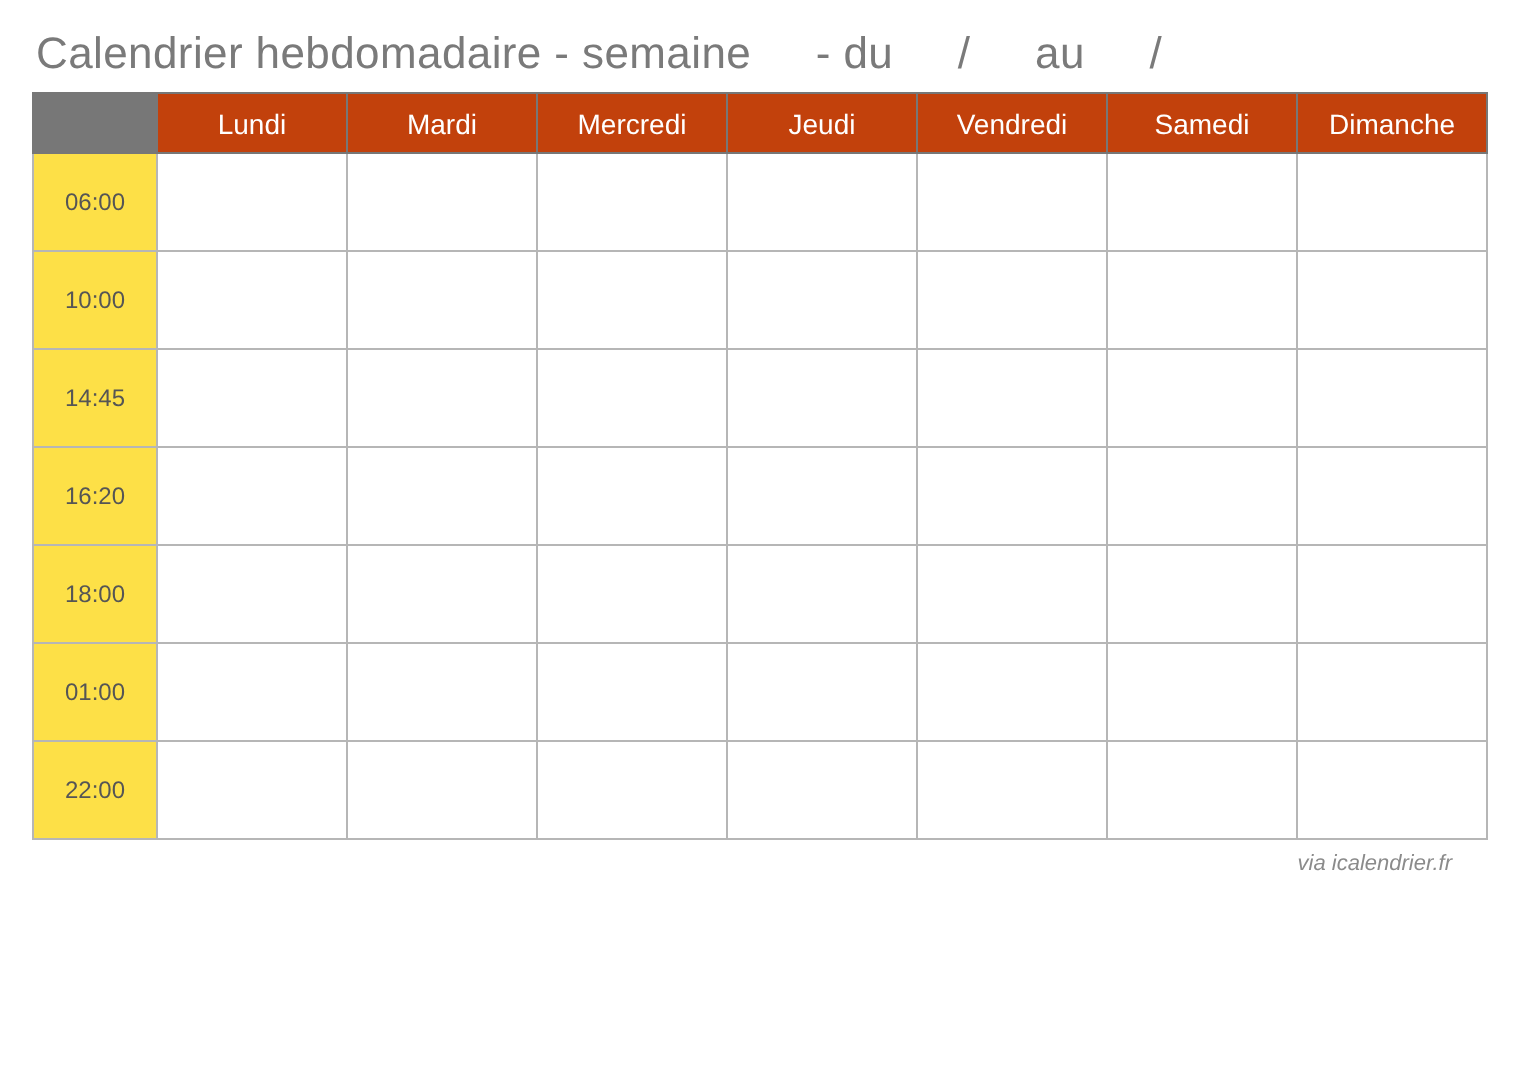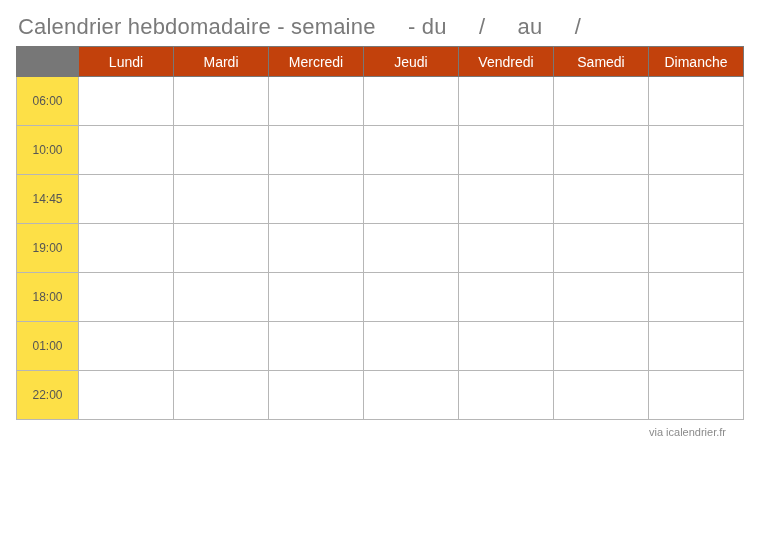--- a/index.html
+++ b/index.html
@@ -55,20 +55,21 @@
     color: #555555;
     text-align: center;
     vertical-align: middle;
     background: #fde047;
   }
   .footer {
     text-align: right;
     font-size: 11px;
     color: #8b8b8b;
     padding: 6px 18px 0 0;
+    font-style: italic;
   }
 </style>
 </head>
 <body>
 
 <div class="page">
 
   <h1 class="title">
     <span>Calendrier hebdomadaire - semaine</span><span class="gap"></span>
     <span>- du</span><span class="gap"></span>
@@ -125,21 +126,21 @@
         <td class="time">14:45</td>
         <td></td>
           <td></td>
         <td></td>
           <td></td>
         <td></td>
           <td></td>
         <td></td>
       </tr>
       <tr>
-        <td class="time">19:00</td>
+        <td class="time">16:20</td>
         <td></td>
           <td></td>
         <td></td>
           <td></td>
         <td></td>
           <td></td>
         <td></td>
       </tr>
       <tr>
         <td class="time">18:00</td>

